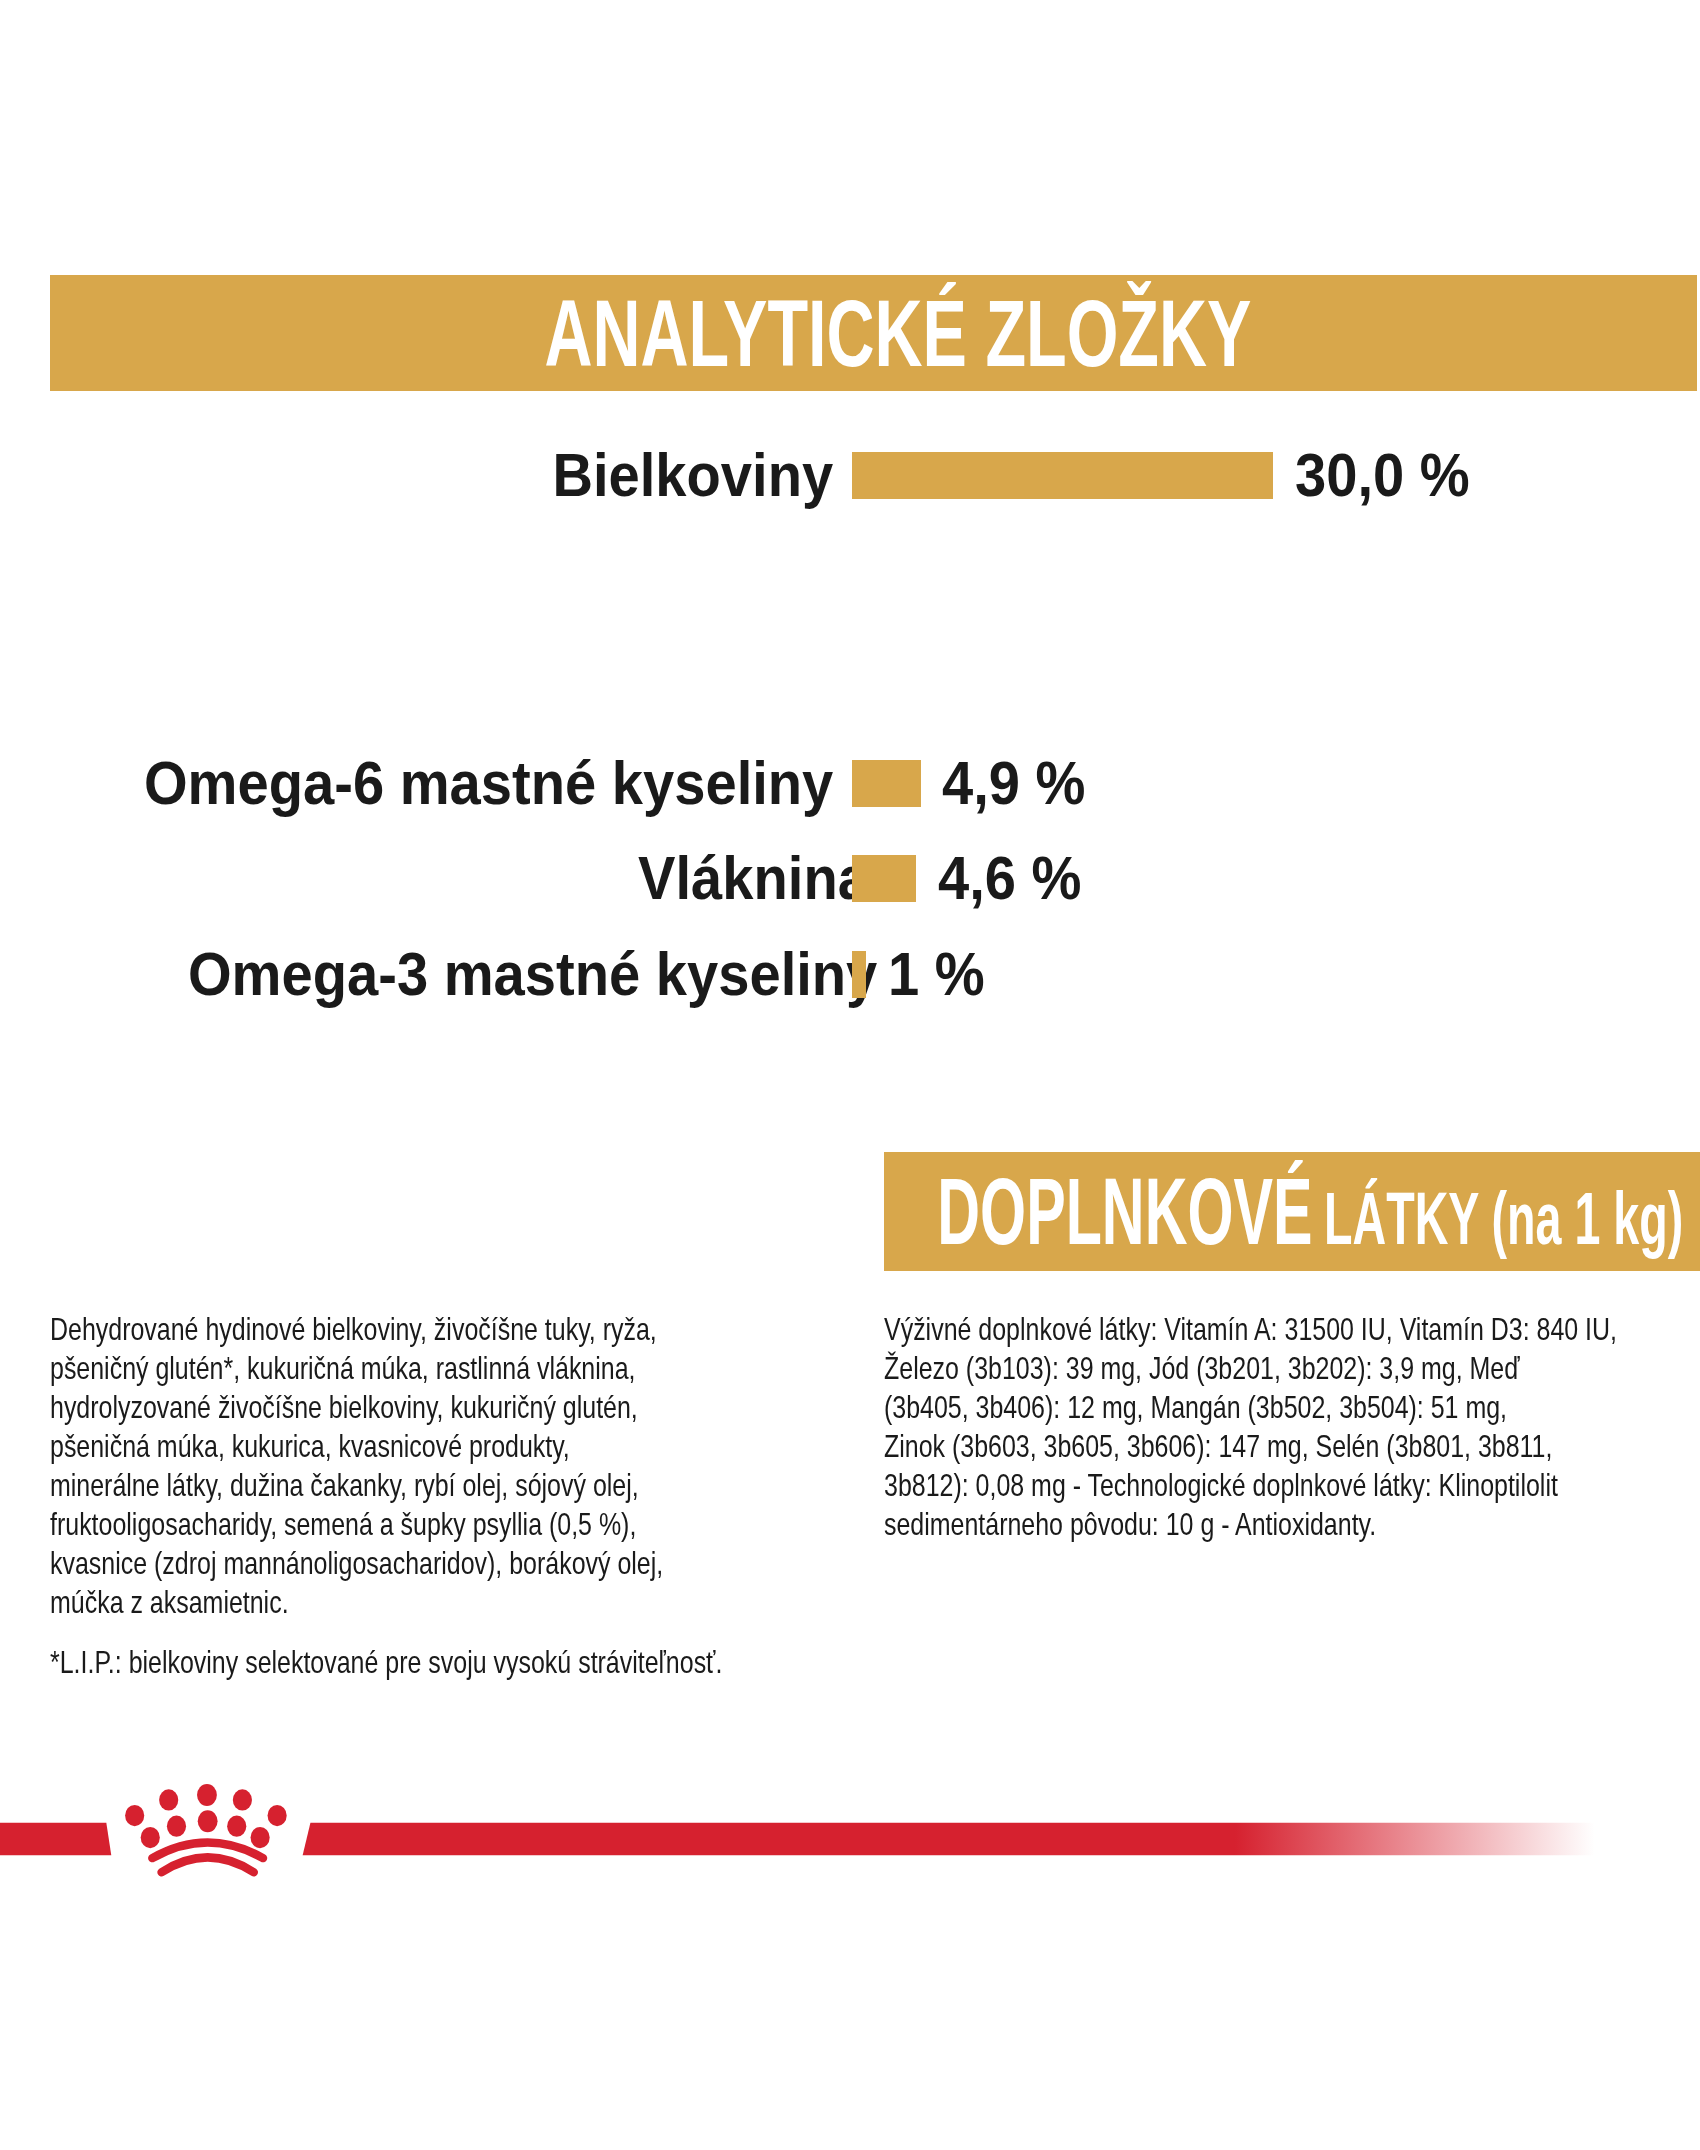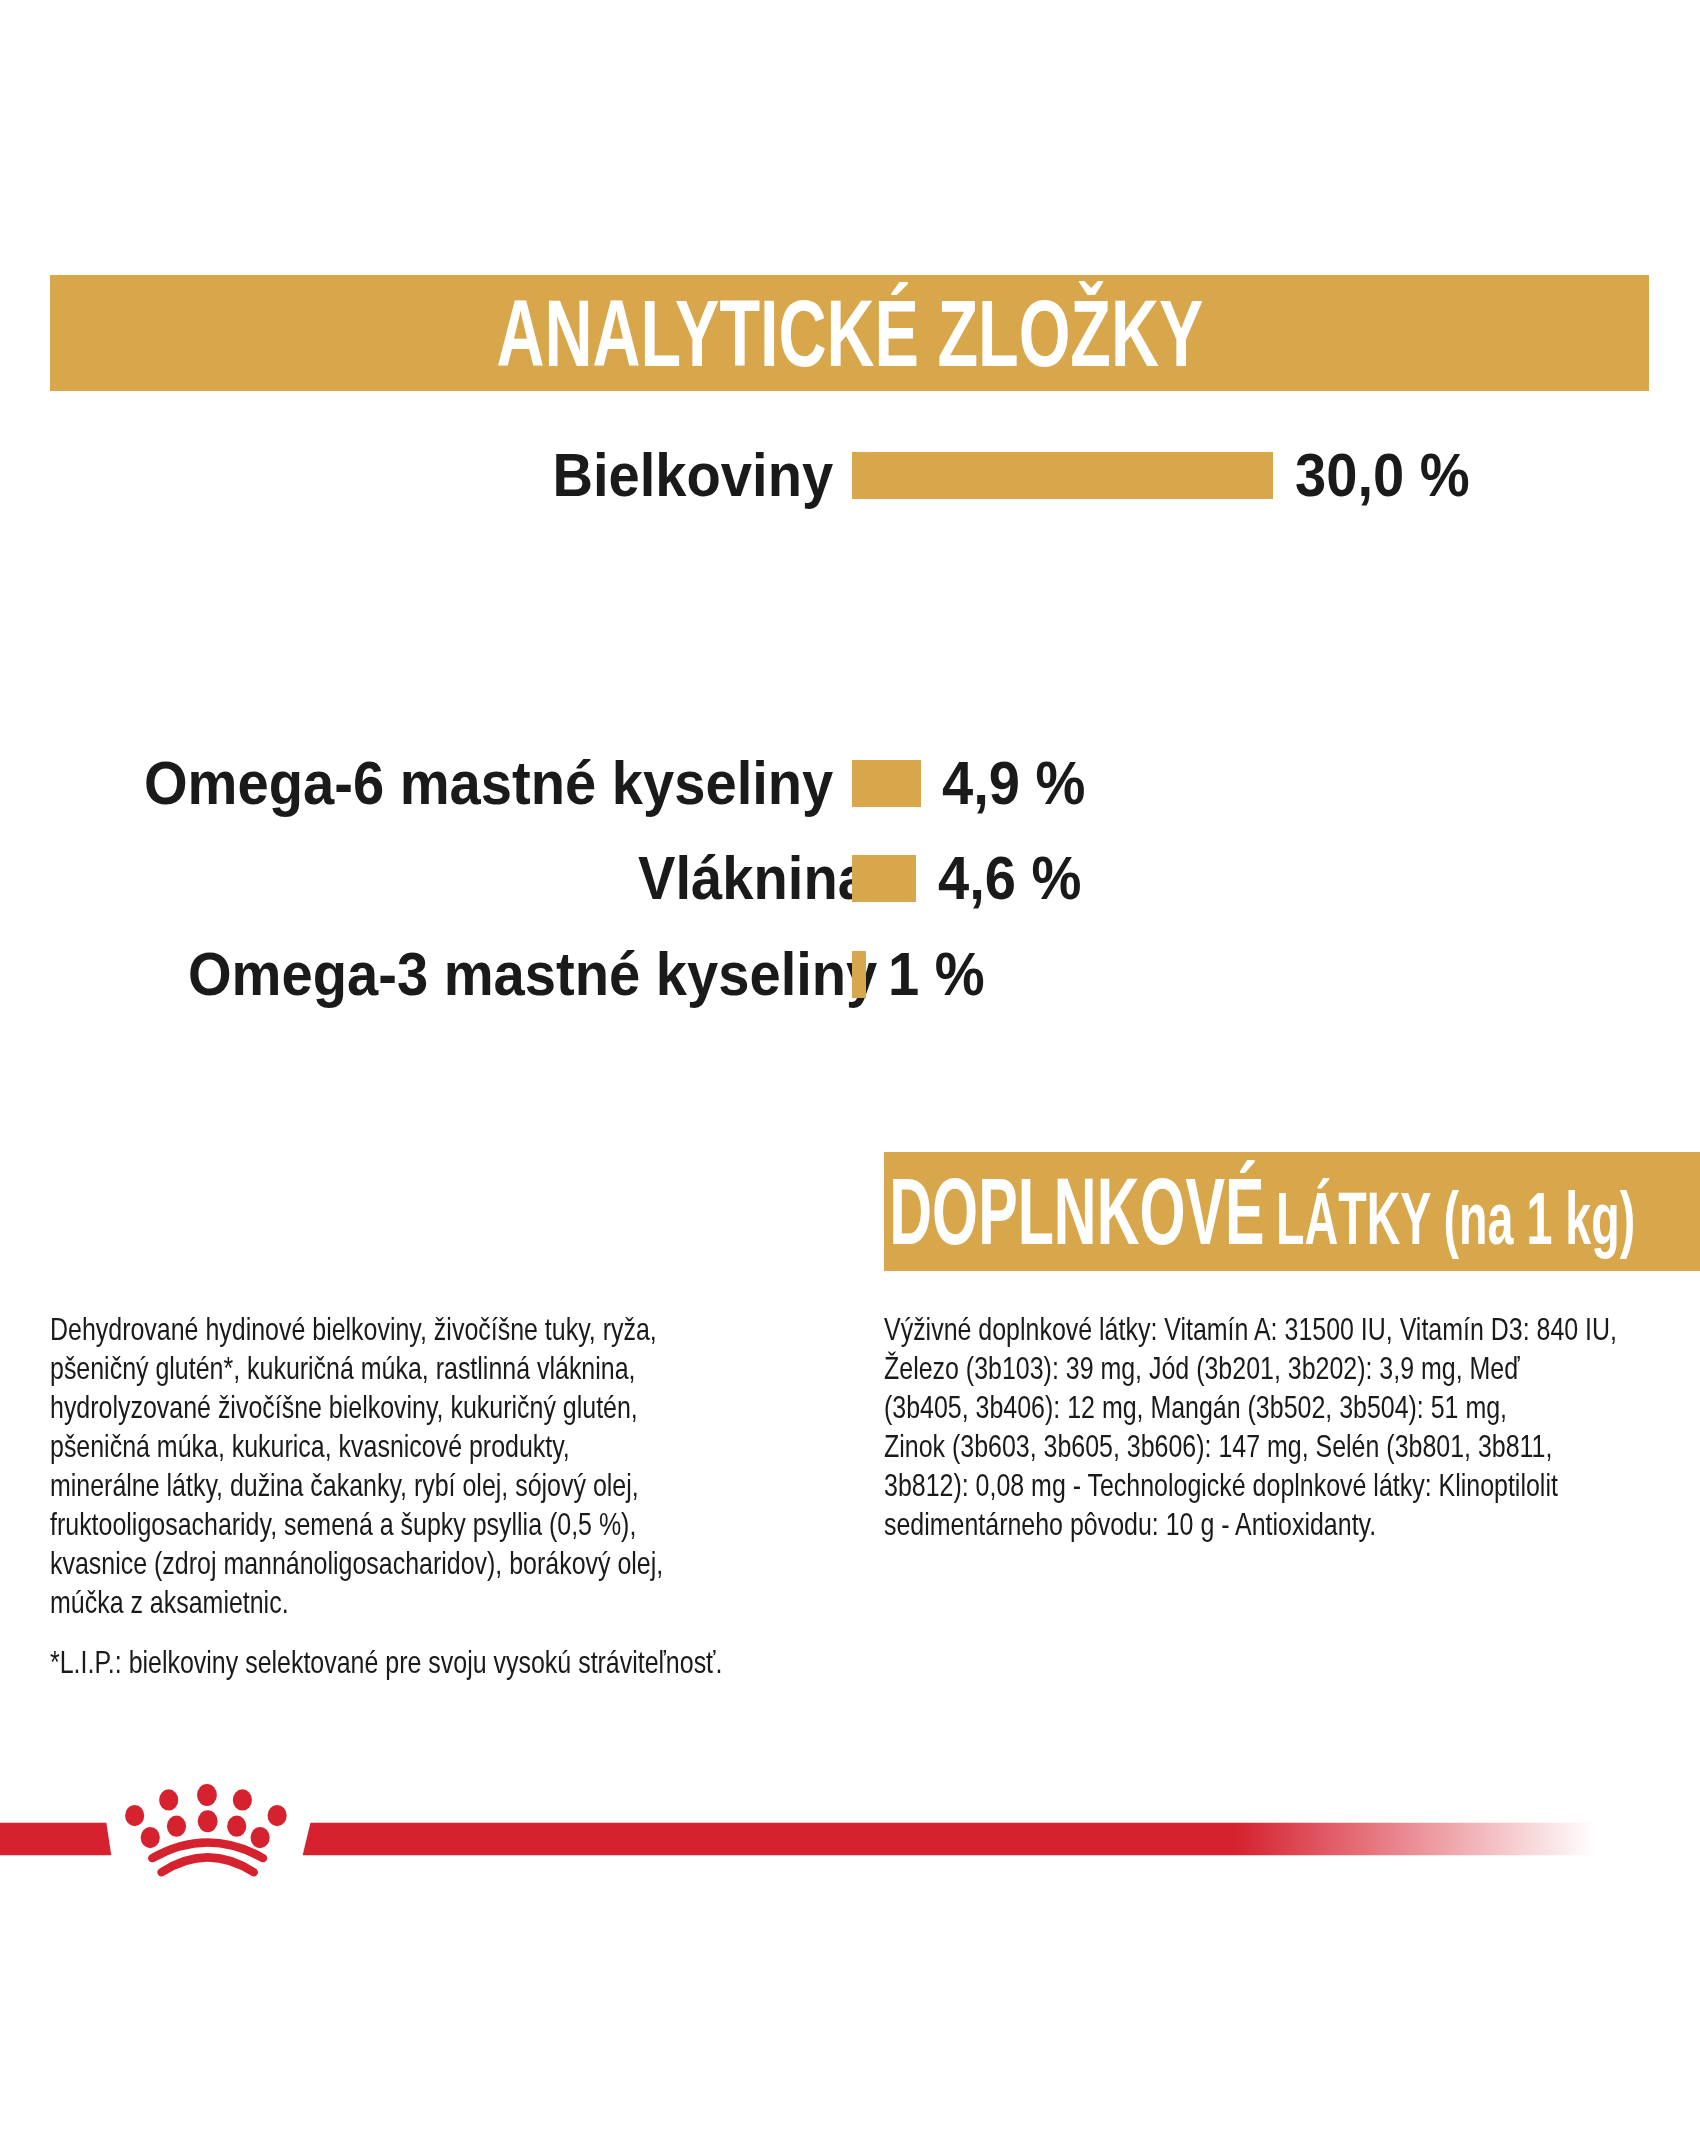--- a/index.html
+++ b/index.html
@@ -1,21 +1,21 @@
 <!DOCTYPE html>
 <html style="--gold: #D8A74B; --red: #D6212F; --text: #1A1A1A; --white: #FFFFFF;font-size:11.3px"><head>
 <meta charset="utf-8">
 <style>
   html,body{margin:0;padding:0;}
   body{width:1701px;height:2151px;background:#ffffff;position:relative;
        font-family:"Liberation Sans",sans-serif;color:var(--text,#1a1a1a);}
   .page{position:absolute;inset:0;overflow:hidden;background:#ffffff;}
 
   
-  .gold-bar{position:absolute;background:var(--gold,#D8A74B);display:flex;align-items:center;justify-content:center;}
+  .gold-bar{position:absolute;background:var(--gold,#D8A74B);display:flex;align-items:center;justify-content:center;padding-left:48px;}
   .gold-bar .hdr-text{color:var(--white,#ffffff);font-weight:700;white-space:nowrap;}
 
   #analytics-header{left:50px;top:275px;width:1599px;height:116px;}
   #analytics-header .hdr-text{font-size:95px;transform:scaleX(0.70);}
 
   #composition-header{left:50px;top:1152px;width:784px;height:119px;}
   #composition-header .hdr-text{font-size:94px;transform:scaleX(0.71);}
 
   #additives-header{left:884px;top:1152px;width:897px;height:119px;justify-content:flex-start;}
   #additives-header .hdr-inner{display:flex;align-items:baseline;gap:18.4px;transform:scaleX(0.63);transform-origin:left center;padding-left:8.5px;}

